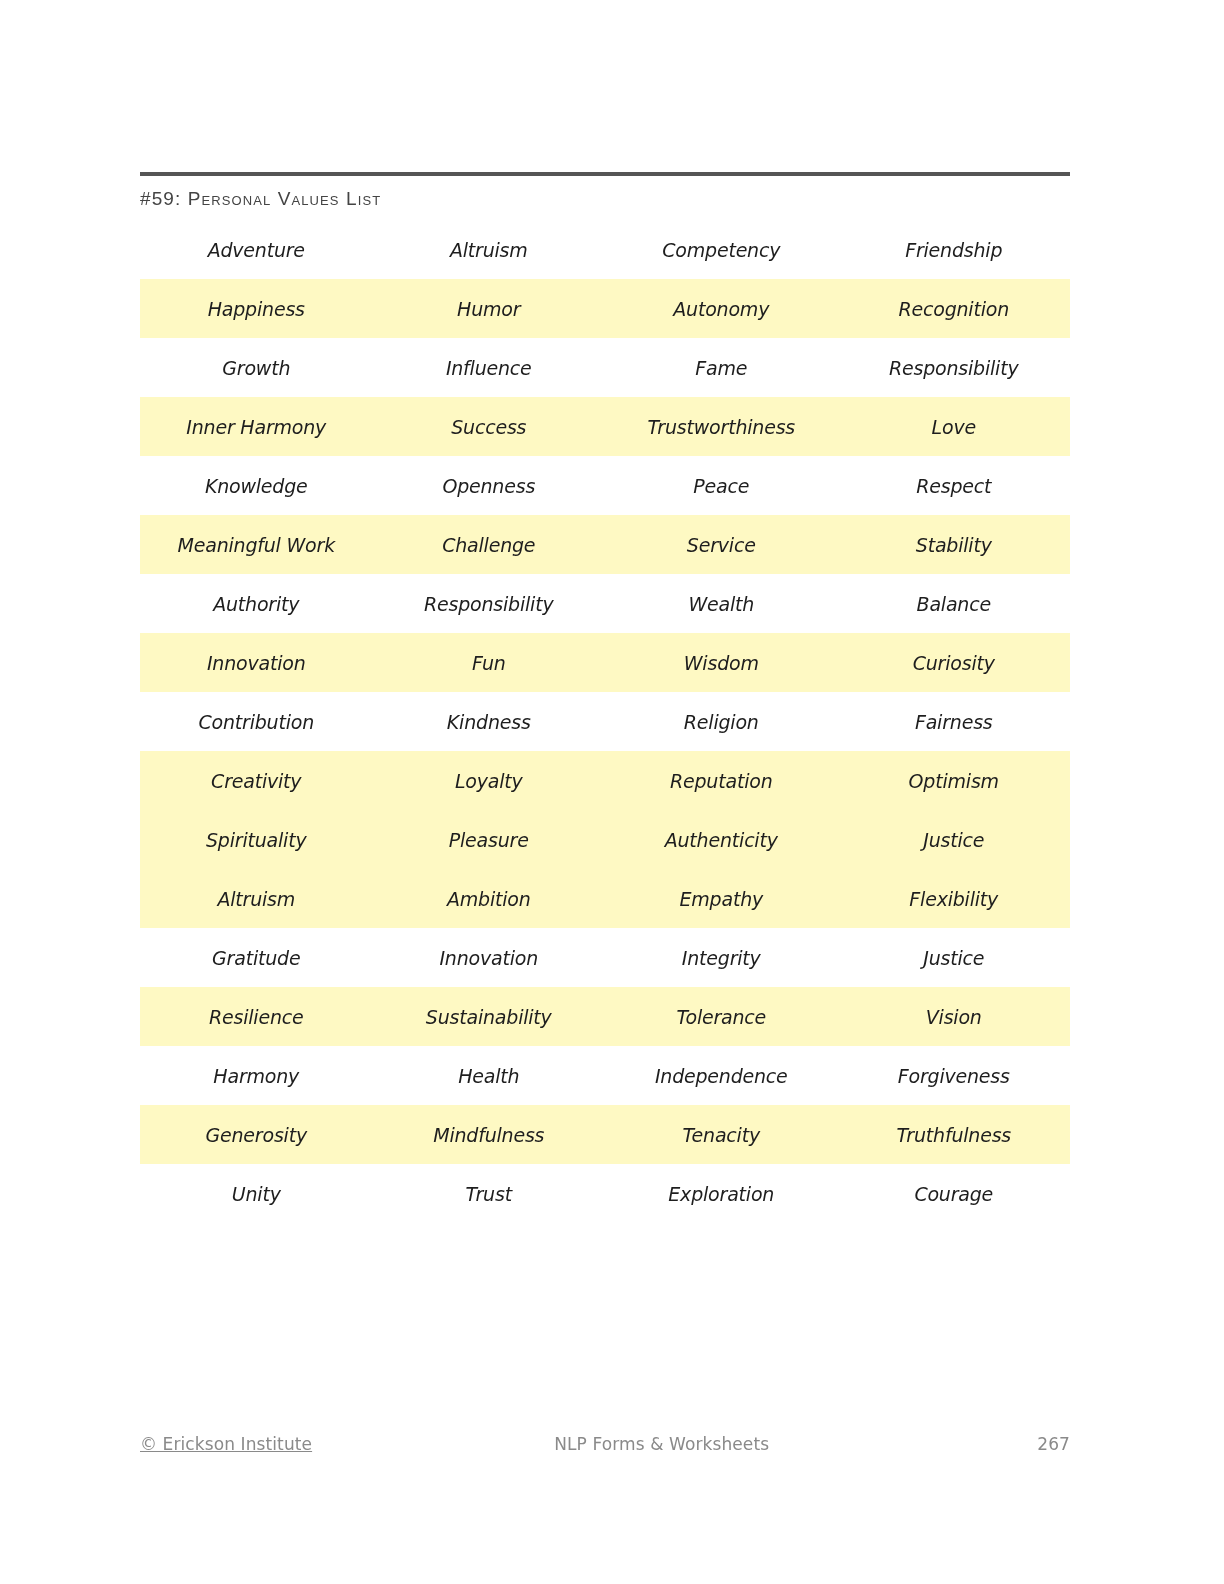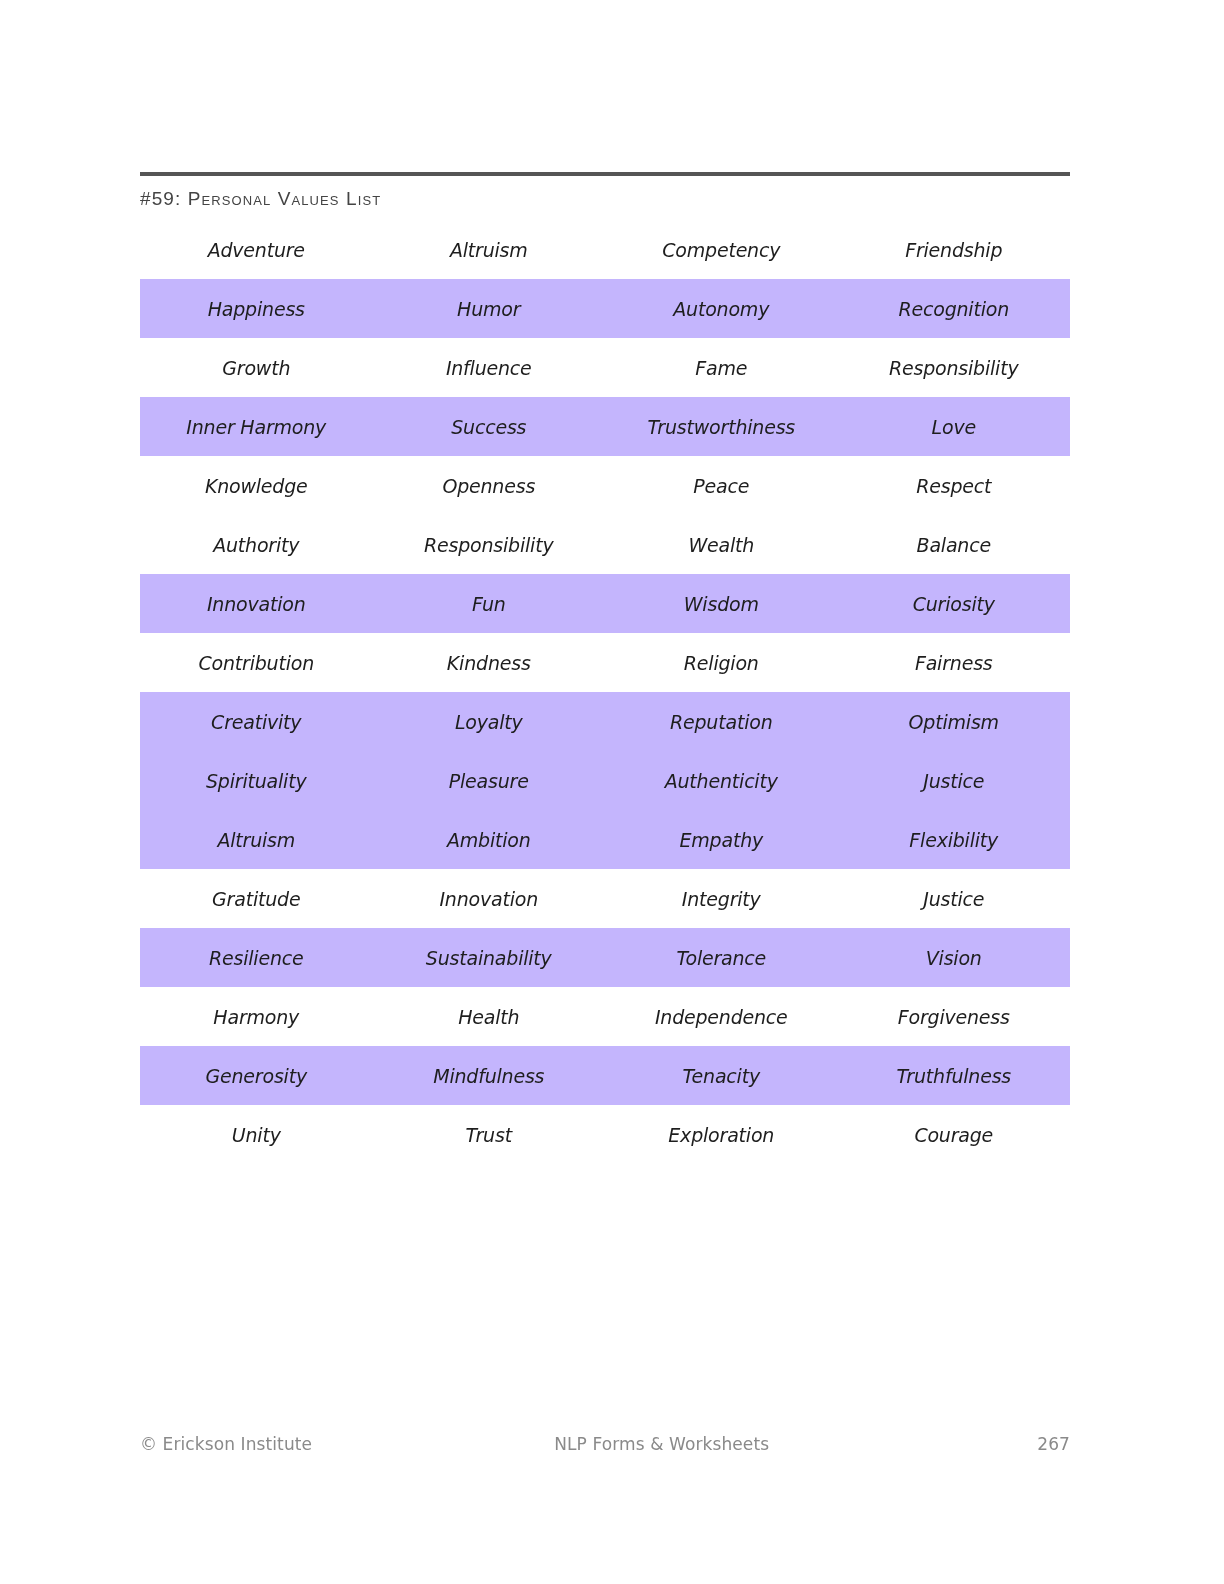--- a/index.html
+++ b/index.html
@@ -46,21 +46,21 @@
   .values-table {
     margin-top: 6px;
     width: 930px;
     border-collapse: collapse;
     table-layout: fixed;
   }
   .values-table tr {
     height: 59px;
   }
   .values-table tr.shaded {
-    background: #c4b5fd;
+    background: #fef9c3;
   }
   .values-table td {
     width: 25%;
     text-align: center;
     vertical-align: middle;
     font-family: "DejaVu Sans", "Liberation Sans", sans-serif;
     font-style: italic;
     font-size: 19px;
     font-weight: 400;
     color: #1e1e1e;
@@ -75,21 +75,21 @@
     width: 930px;
     display: flex;
     align-items: baseline;
     justify-content: space-between;
     color: #8a8a8a;
     font-family: "DejaVu Sans", "Liberation Sans", sans-serif;
     font-size: 17px;
     font-weight: 400;
     letter-spacing: 0.1px;
   }
-  .footer .f-left  { flex: 0 0 auto; text-align: left; }
+  .footer .f-left  { flex: 0 0 auto; text-align: left; text-decoration: underline; }
   .footer .f-center{ flex: 1 1 auto; text-align: center; }
   .footer .f-right { flex: 0 0 auto; text-align: right; margin-left: 26px; }
 </style>
 </head>
 <body>
 
 <div class="page">
 
   <div class="sheet">
 
@@ -122,20 +122,26 @@
             <td>Success</td>
             <td>Trustworthiness</td>
             <td>Love</td>
           </tr>
           <tr>
             <td>Knowledge</td>
             <td>Openness</td>
             <td>Peace</td>
             <td>Respect</td>
           </tr>
+          <tr class="shaded">
+            <td>Meaningful Work</td>
+            <td>Challenge</td>
+            <td>Service</td>
+            <td>Stability</td>
+          </tr>
           <tr>
             <td>Authority</td>
             <td>Responsibility</td>
             <td>Wealth</td>
             <td>Balance</td>
           </tr>
           <tr class="shaded">
             <td>Innovation</td>
             <td>Fun</td>
             <td>Wisdom</td>

